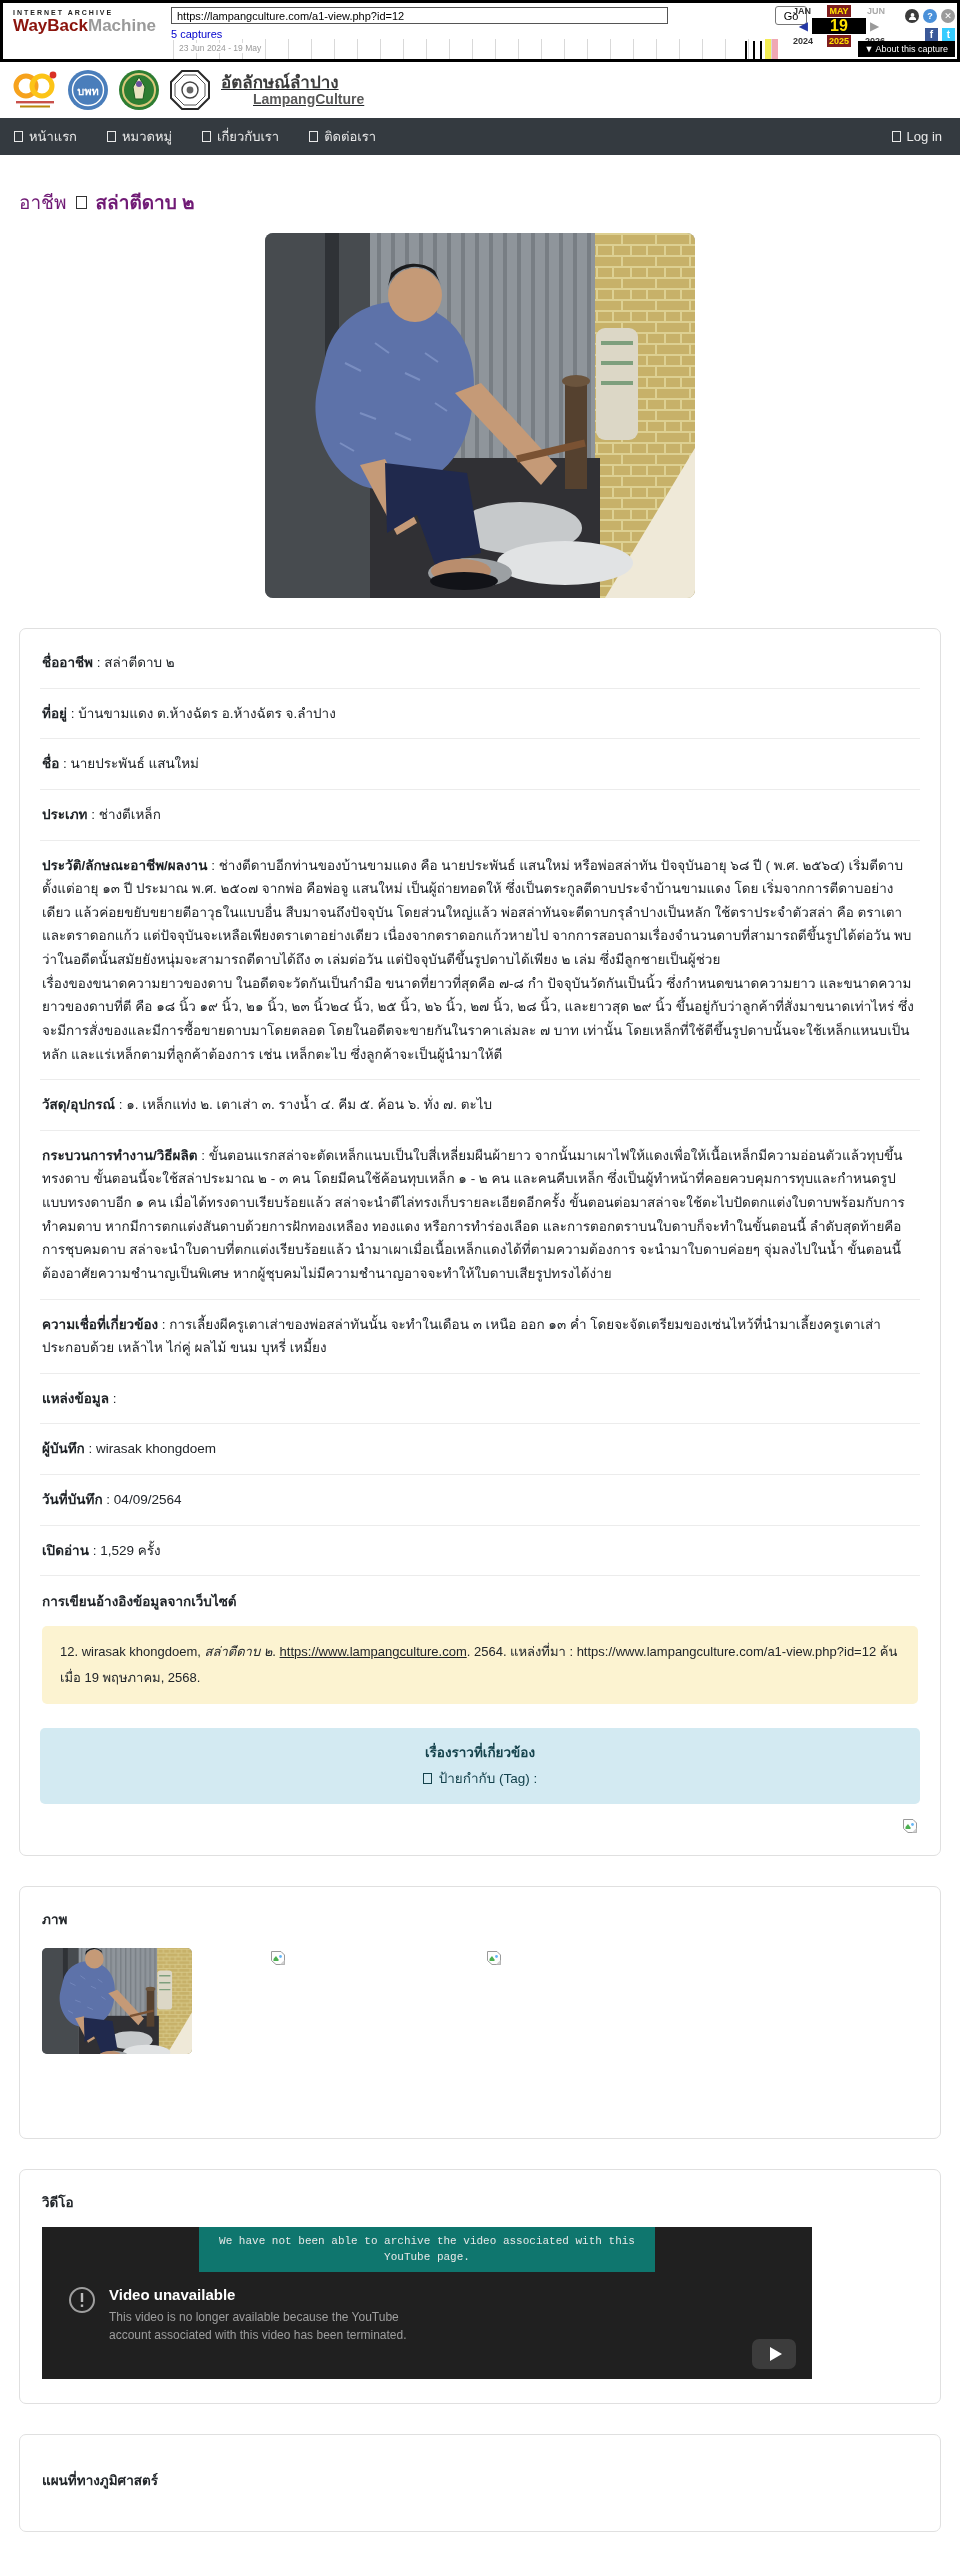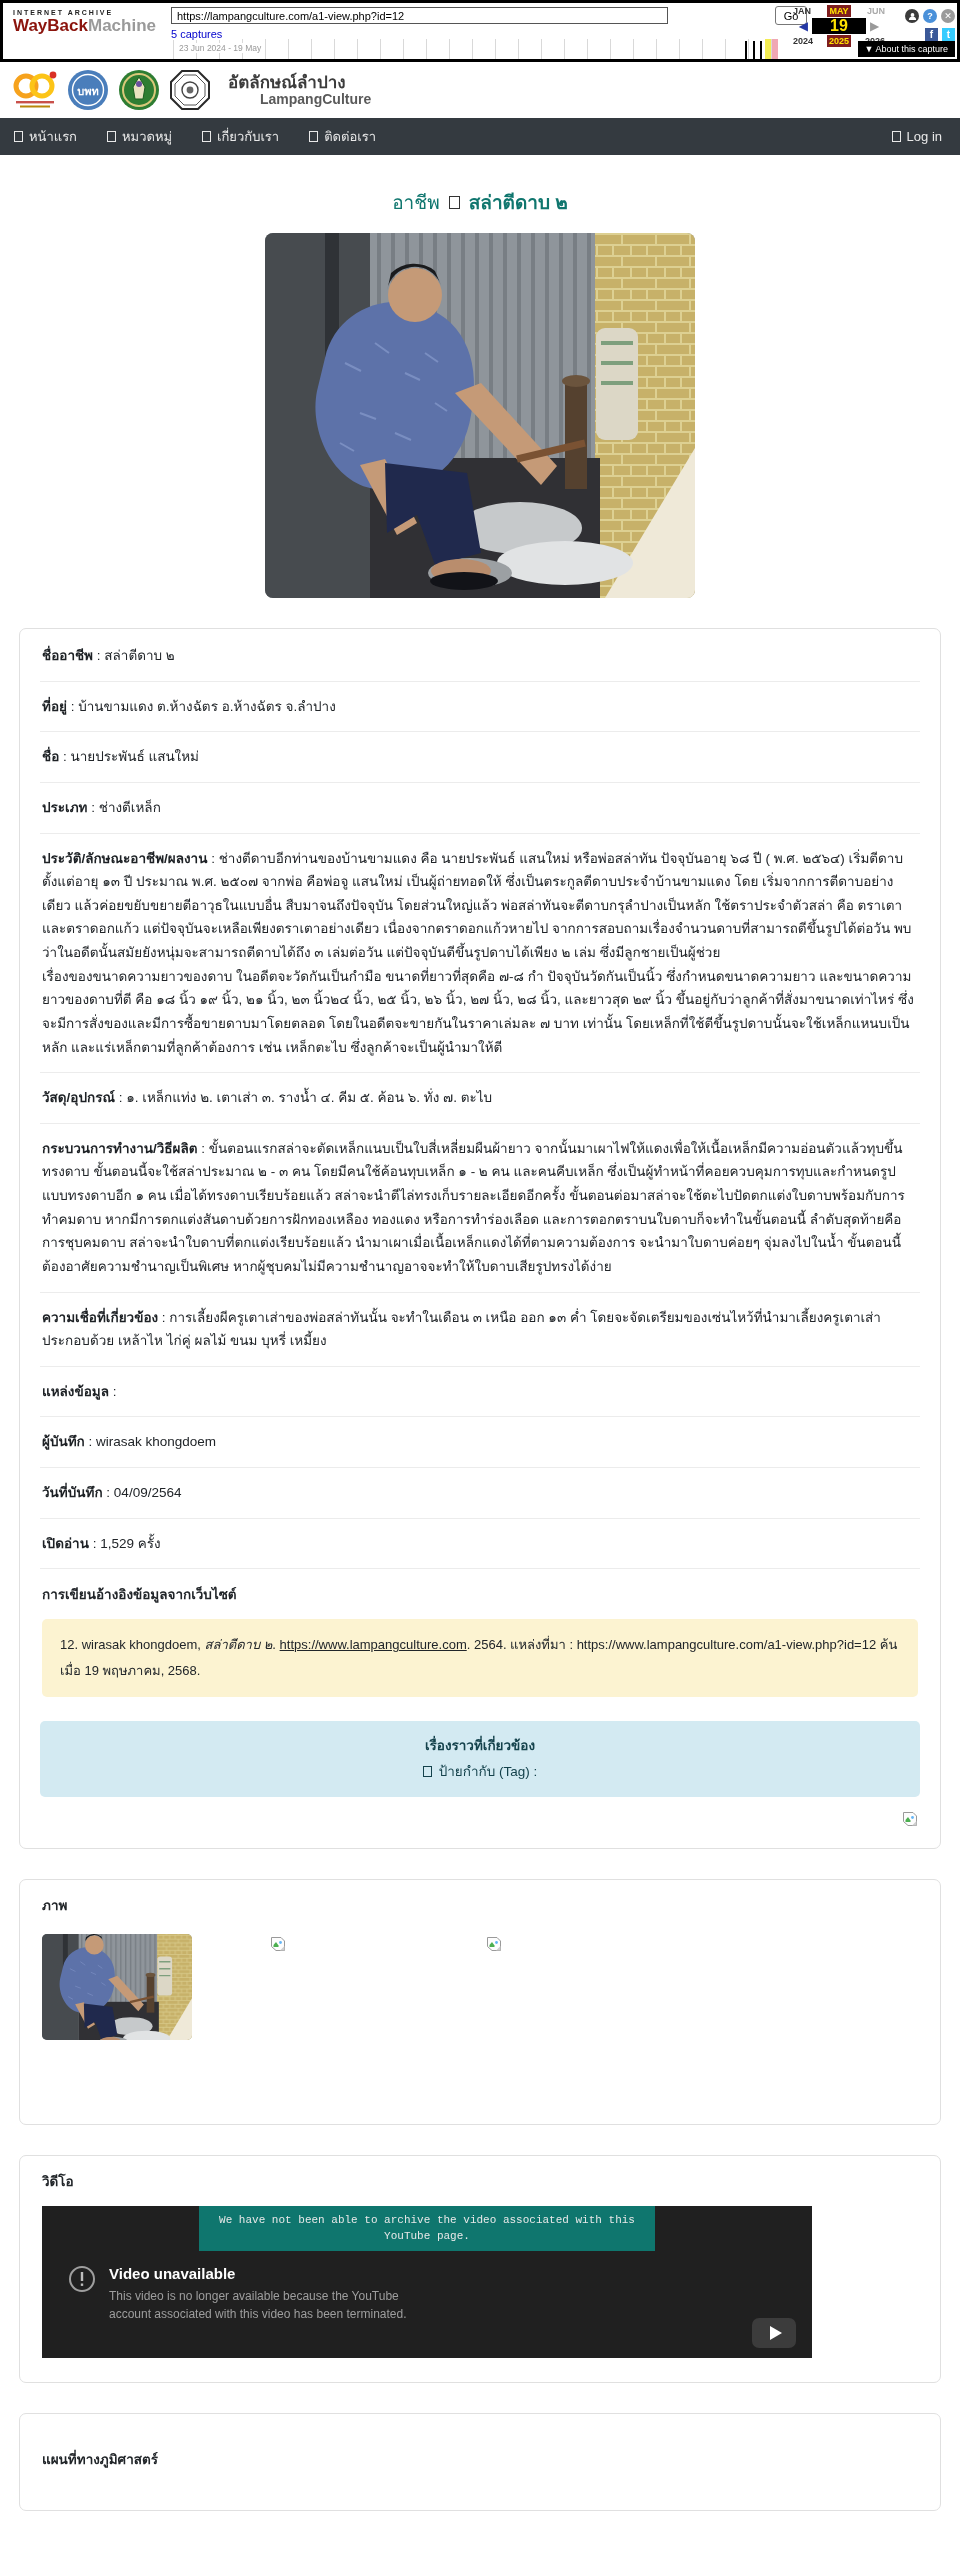--- a/index.html
+++ b/index.html
@@ -44,39 +44,39 @@
   .cicon { width:14px; height:14px; border-radius:50%; display:flex; align-items:center; justify-content:center;
     color:#fff; font-size:9px; font-weight:bold; }
   .sicon { width:13px; height:13px; display:flex; align-items:center; justify-content:center;
     color:#fff; font-size:10px; font-weight:bold; }
   .wb-about { position:absolute; right:2px; bottom:2px; background:#000; color:#fff;
     font-size:9px; padding:3px 7px; }
 
   
   .site-header { height:56px; display:flex; align-items:center; gap:9px; padding:0 12px; background:#fff; }
   .logo-svg { display:block; }
-  .site-title { line-height:1.05; margin-left:8px; }
+  .site-title { line-height:1.05; margin-left:1px;text-decoration:underline; }
   .site-title .th { font-size:17px; font-weight:bold; color:#3c3c3c; }
   .site-title .en { font-size:14px; font-weight:bold; color:#5a5a5a;padding-left:32px; }
 
   
   .navbar { height:37px; background:#343a40; display:flex; align-items:center; padding:0 14px; }
   .nav-item { display:flex; align-items:center; gap:6px; color:#e9e9e9; font-size:13px; margin-right:30px; cursor:pointer; }
   .nav-login { margin-left:auto; margin-right:4px; }
   .ph-box { display:inline-block; width:9px; height:11px; border:1px solid currentColor; }
 
   
   .main { width:922px; margin:0 auto; padding-top:32px; }
-  .breadcrumb { display:flex; align-items:center; gap:9px; font-size:19px; color:#0f766e;justify-content:center; }
+  .breadcrumb { display:flex; align-items:center; gap:9px; font-size:19px; color:#701a75; }
   .breadcrumb .cat { font-weight:normal; }
   .breadcrumb .ttl { font-weight:bold; }
   .bc-box { width:11px; height:13px; border:1px solid #333; display:inline-block; }
   .main-photo { display:block; margin:16px auto 0; width:430px; height:365px; border-radius:8px; }
 
-  .card { border:1px solid #e0e0e0; border-radius:7px; background:#fff; margin-top:30px; padding:2px 20px 16px; }
+  .card { border:1px solid #e0e0e0; border-radius:7px; background:#fff; margin-top:30px; padding:9px 20px 16px; }
   .frow { padding:13px 2px; border-bottom:1px solid #ececec; line-height:1.75; }
   .frow:last-child { border-bottom:none; }
   .frow b { color:#1d2125; }
   .fval { white-space:pre-line; }
   .fheading { font-weight:bold; padding:14px 2px 10px; }
 
   .cite-box { background:#fcf3d1; border-radius:5px; padding:13px 18px; margin:4px 2px 24px; line-height:2.0; font-size:13px; }
   .cite-box a { color:#212529; text-decoration:underline; }
   .related-box { background:#d3eaf2; border-radius:5px; padding:12px 10px; text-align:center; color:#14424c; line-height:1.9; }
   .related-box .rt { font-weight:bold; }

